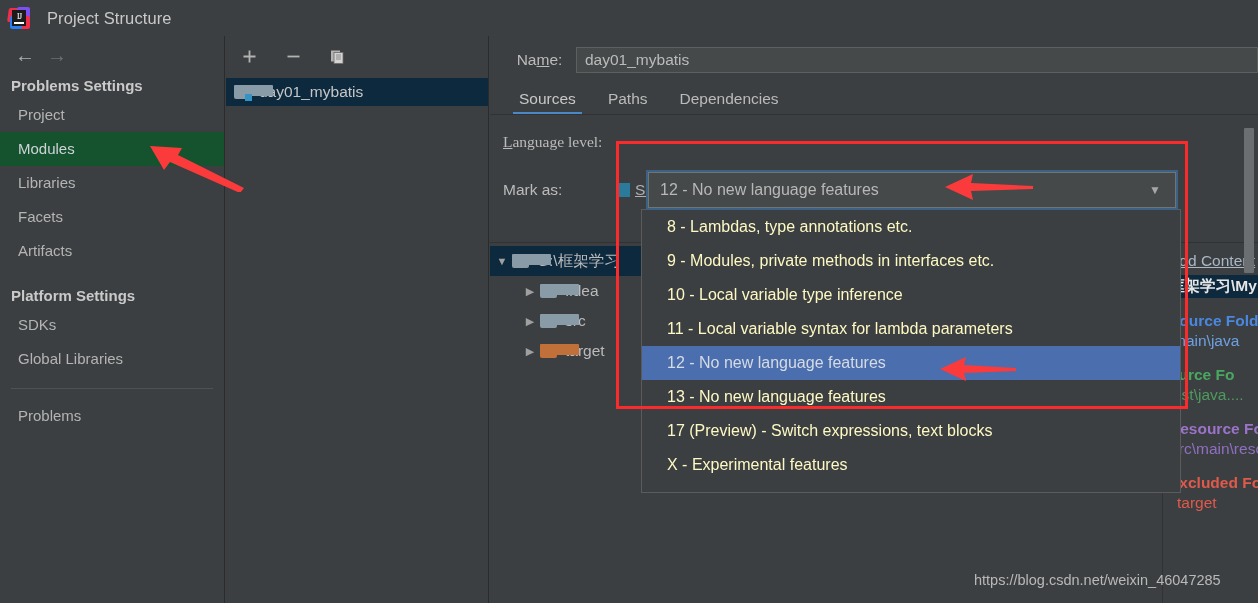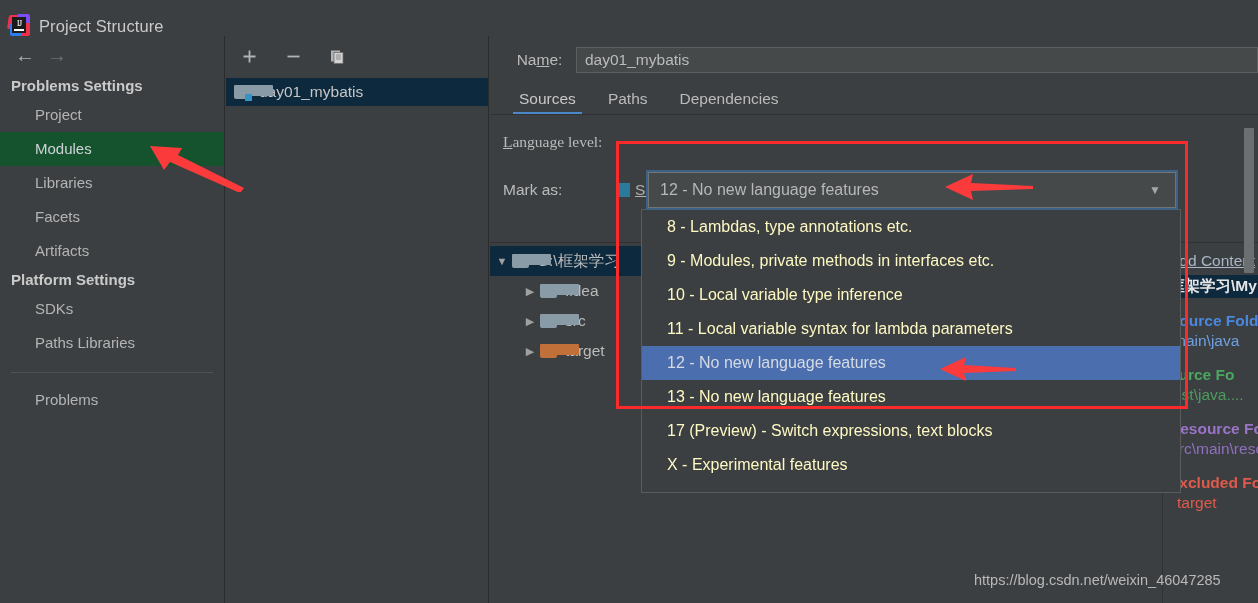--- a/index.html
+++ b/index.html
@@ -17,23 +17,24 @@
     -webkit-font-smoothing: antialiased;
   }
 
   
   #titlebar {
     position: absolute;
     left: 0; top: 0;
     width: 1258px; height: 36px;
     background: #3c3f41;
     display: flex;
-    align-items: flex-end;
+    align-items: center;
     padding-left: 8px;
     box-sizing: border-box;
+    gap: 8px;
   }
   #app-logo {
     width: 22px; height: 22px;
     position: relative;
     margin-right: 9px;
     flex: none;
   }
   #app-logo .b1 {
     position: absolute; left: 0; top: 1px;
     width: 12px; height: 14px;
@@ -108,26 +109,26 @@
   }
   .nav-arrow.back { color: #afb1b3; }
   .nav-arrow.fwd  { color: #6e7174; }
 
   .settings-group-header {
     font-size: 15px;
     font-weight: bold;
     color: #cacaca;
     padding: 3px 0 4px 11px;
   }
-  #platform-header { }
+  #platform-header { margin-top: 16px; }
 
   .nav-item {
     height: 34px;
     line-height: 34px;
-    padding-left: 35px;
+    padding-left: 18px;
     font-size: 15px;
     color: #b4b4b4;
     box-sizing: border-box;
     white-space: nowrap;
   }
   .nav-item.selected {
     background: #14532d;
     color: #cfd3d8;
   }
   .sidebar-divider {
@@ -482,21 +483,21 @@
 
   <div class="settings-group-header">Problems Settings</div>
   <div class="nav-item">Project</div>
   <div class="nav-item selected">Modules</div>
   <div class="nav-item">Libraries</div>
   <div class="nav-item">Facets</div>
   <div class="nav-item">Artifacts</div>
 
   <div class="settings-group-header" id="platform-header">Platform Settings</div>
   <div class="nav-item">SDKs</div>
-  <div class="nav-item">Paths Libraries</div>
+  <div class="nav-item">Global Libraries</div>
 
   <div class="sidebar-divider"></div>
   <div class="nav-item">Problems</div>
 </div>
 
 <div id="module-panel">
   <div id="module-toolbar">
     <div class="tb-icon">
       <svg width="17" height="17" viewBox="0 0 17 17">
           <path d="M8.5 2.5v12M2.5 8.5h12" stroke="#b3b3b3" stroke-width="1.8" fill="none"></path>

